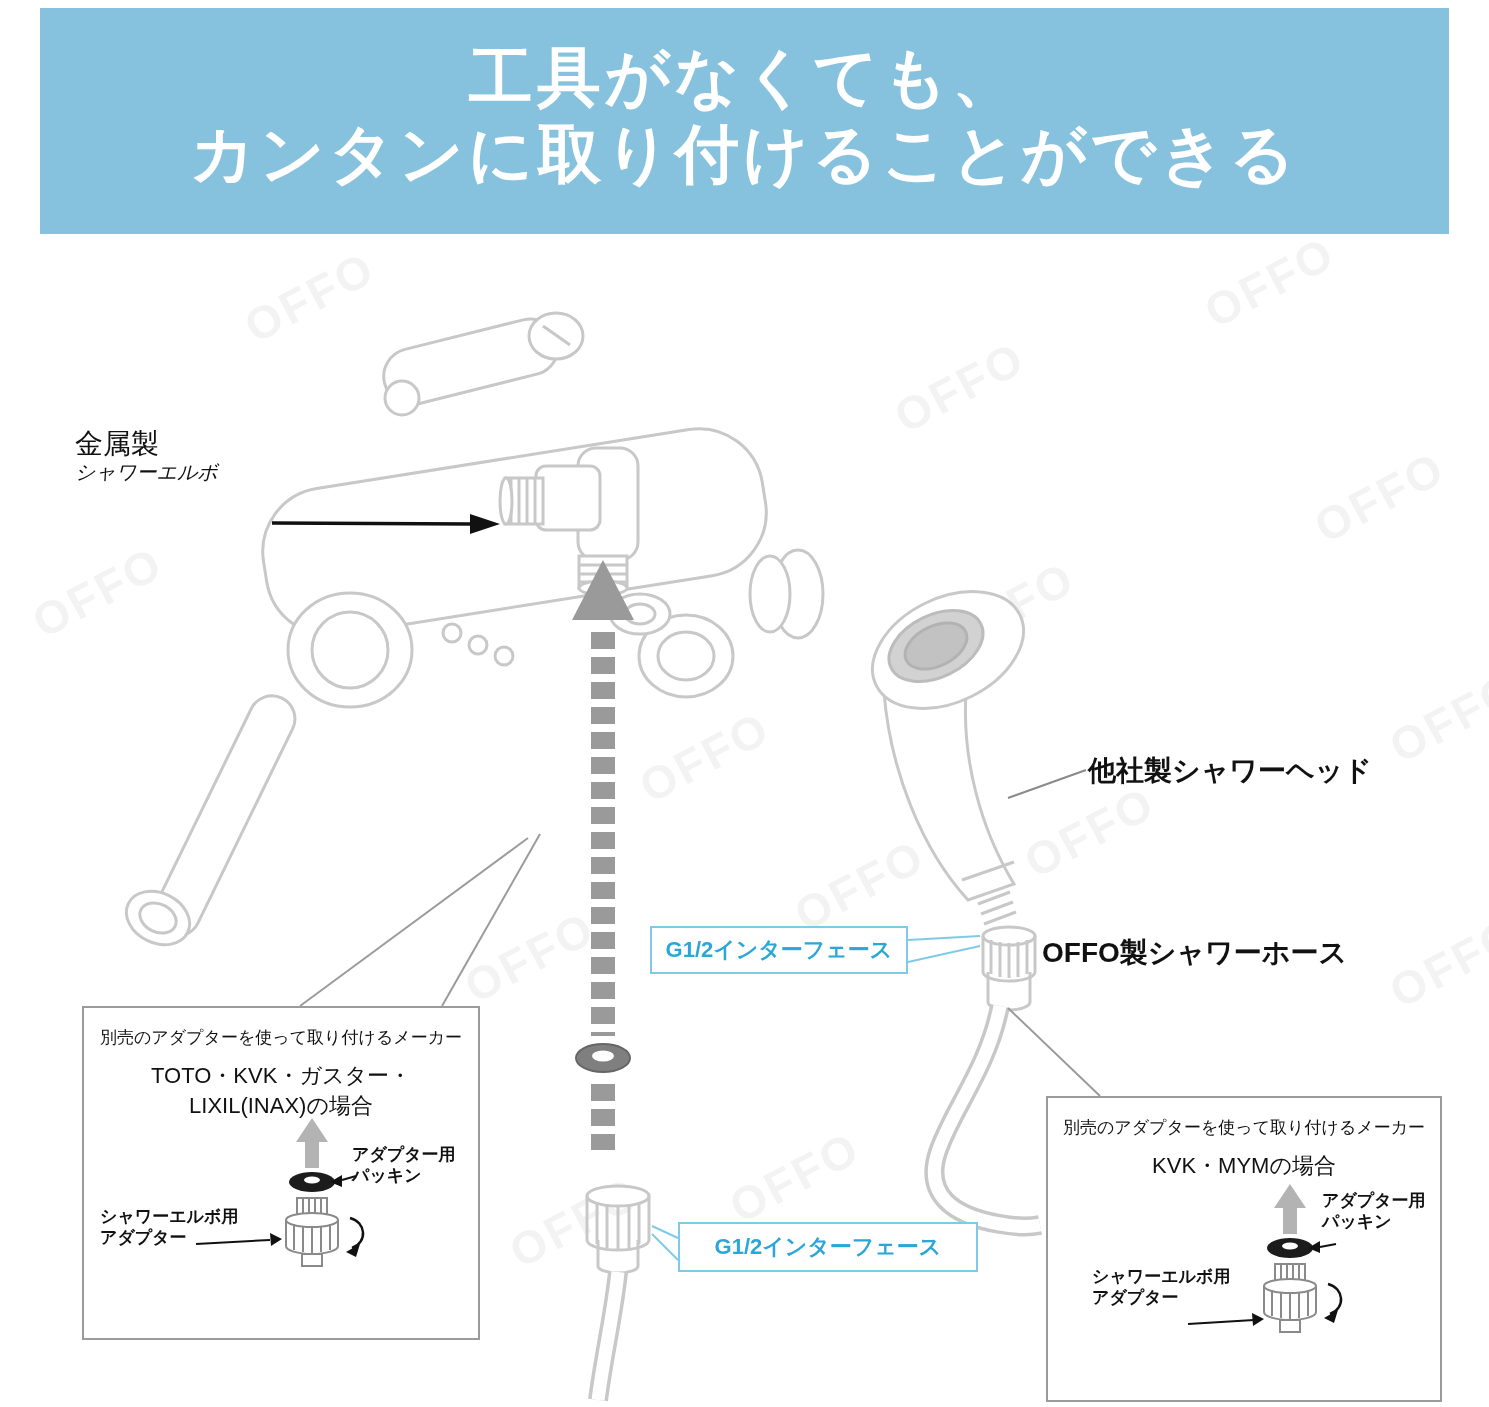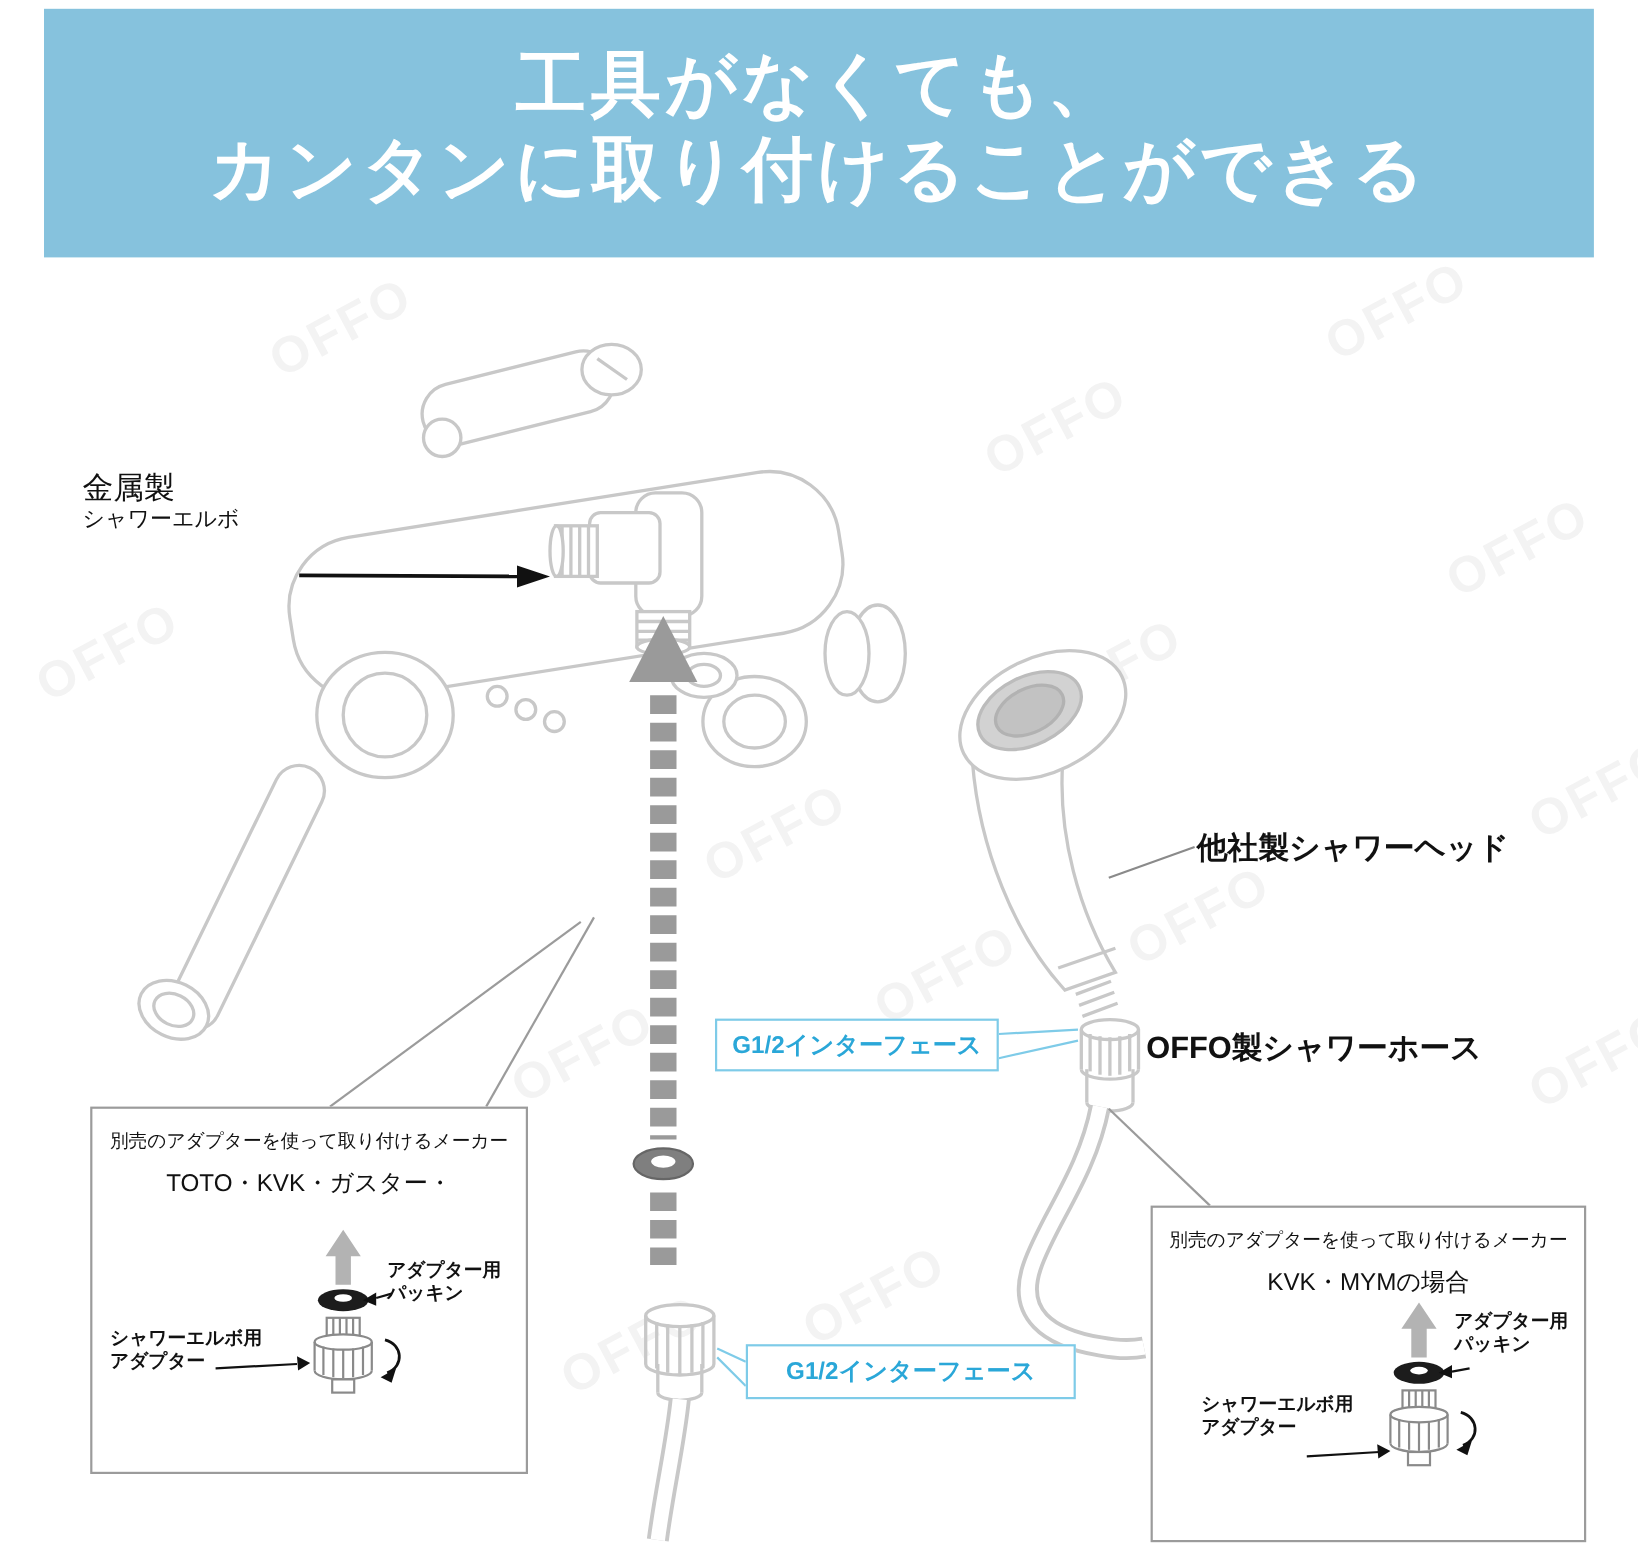--- a/index.html
+++ b/index.html
@@ -13,21 +13,21 @@
   .h-line { font-size:64px; font-weight:bold; letter-spacing:4px; line-height:1.05; }
 
   .wm { position:absolute; color:rgba(40,40,40,0.055); font-size:46px; font-weight:bold;
         letter-spacing:3px; transform:rotate(-28deg); pointer-events:none; }
 
   svg.art { position:absolute; left:0; top:0; }
 
   .label { position:absolute; color:#111; }
   .label-metal   { left:75px;  top:428px; }
   .metal-l1 { font-size:28px; line-height:1.15; }
-  .metal-l2 { font-size:20px; line-height:1.25; }
+  .metal-l2 { font-size:20px; line-height:1.25;font-style:italic; }
   .label-head    { left:1088px; top:752px; font-size:28px; font-weight:bold; }
   .label-hose    { left:1042px; top:934px; font-size:28px; font-weight:bold; }
 
   .g12-box { position:absolute; background:#fff; border:2px solid #7ecbe8;
              display:flex; align-items:center; justify-content:center;
              font-size:22px; font-weight:bold; color:#2aa7d8;text-align:center; }
   .g12-top    { left:650px; top:926px;  width:258px; height:48px; }
   .g12-bottom { left:678px; top:1222px; width:300px; height:50px; }
 
   .callout { position:absolute; background:#fff; border:2px solid #9b9b9b; }
@@ -218,20 +218,21 @@
     <span>G1/2インターフェース</span>
   </div>
   <div class="g12-box g12-bottom">
     <span>G1/2インターフェース</span>
   </div>
 
   <div class="callout callout-left">
     <div class="c-title">別売のアダプターを使って取り付けるメーカー</div>
     <div class="c-sub">
       <div>TOTO・KVK・ガスター・</div>
+      <div>LIXIL(INAX)の場合</div>
     </div>
     <svg class="mini-svg" width="398" height="334" viewBox="0 0 398 334">
       <polygon points="228,110 212,134 221,134 221,160 235,160 235,134 244,134" fill="#b3b3b3"></polygon>
       <g>
         <ellipse cx="228" cy="174" rx="23" ry="10" fill="#1c1c1c"></ellipse>
         <ellipse cx="228" cy="172" rx="8" ry="3.5" fill="#fff"></ellipse>
       </g>
       <line x1="272" y1="168" x2="258" y2="172" stroke="#111" stroke-width="2"></line>
       <polygon points="246,174 258,167 258,179" fill="#111"></polygon>
       <g stroke="#8a8a8a" stroke-width="2" fill="none">

